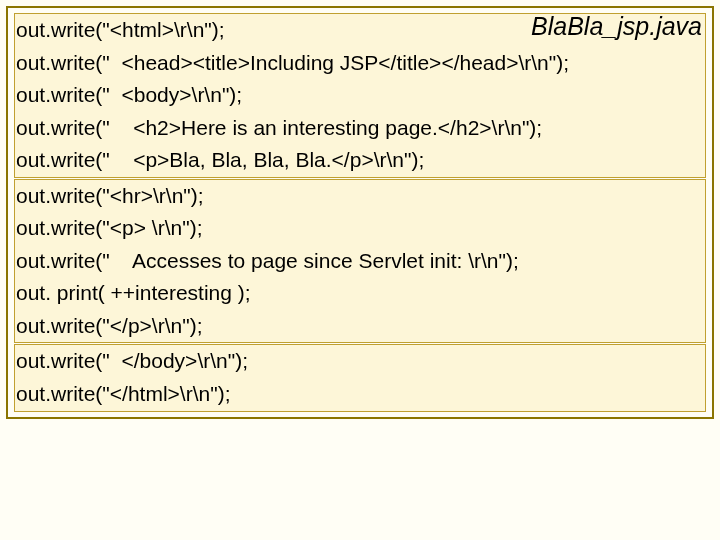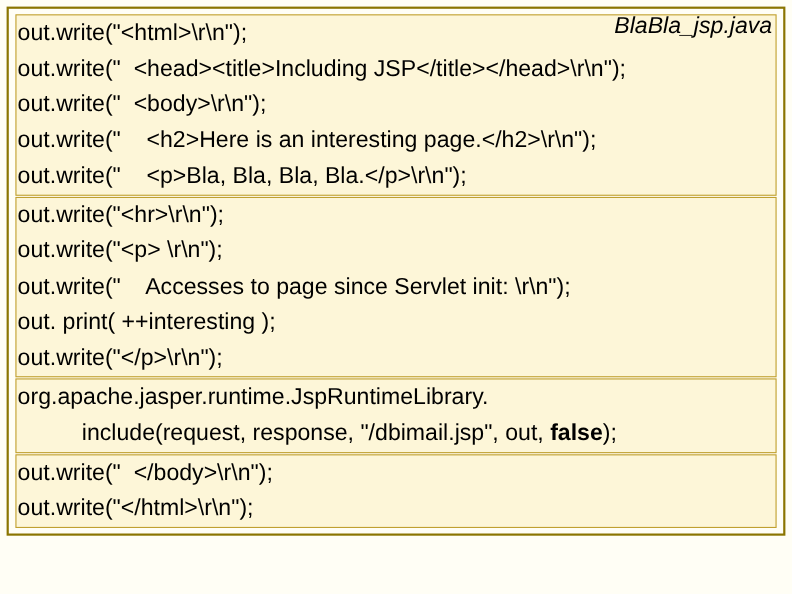--- a/index.html
+++ b/index.html
@@ -25,21 +25,21 @@
     border: 2px solid #8b7500;
     background: #fffef5;
     padding: 4px 6px;
     box-sizing: border-box;
   }
   .filename {
     position: absolute;
     top: 4px;
     right: 10px;
     font-style: italic;
-    font-size: 21px;
+    font-size: 25px;
     color: #000;
   }
   .code-line {
     font-size: 21px;
     line-height: 1.55;
     white-space: pre;
     color: #000;
   }
   .section {
     border: 1px solid #c0a030;
@@ -67,24 +67,20 @@
     </div>
 
     <div class="section">
       <div class="code-line">out.write("&lt;hr&gt;\r\n");</div>
       <div class="code-line">out.write("&lt;p&gt; \r\n");</div>
       <div class="code-line">out.write("    Accesses to page since Servlet init: \r\n");</div>
       <div class="code-line">out. print( ++interesting );</div>
       <div class="code-line">out.write("&lt;/p&gt;\r\n");</div>
     </div>
 
-    <div class="section">
-      <div class="code-line">org.apache.jasper.runtime.JspRuntimeLibrary.</div>
-      <div class="code-line"><span>          include(request, response, "/dbimail.jsp", out, </span><span class="bold">false</span><span>);</span></div>
-    </div>
 
     <div class="section">
       <div class="code-line">out.write("  &lt;/body&gt;\r\n");</div>
       <div class="code-line">out.write("&lt;/html&gt;\r\n");</div>
     </div>
 
   </div>
 </div>
 
 </body></html>

